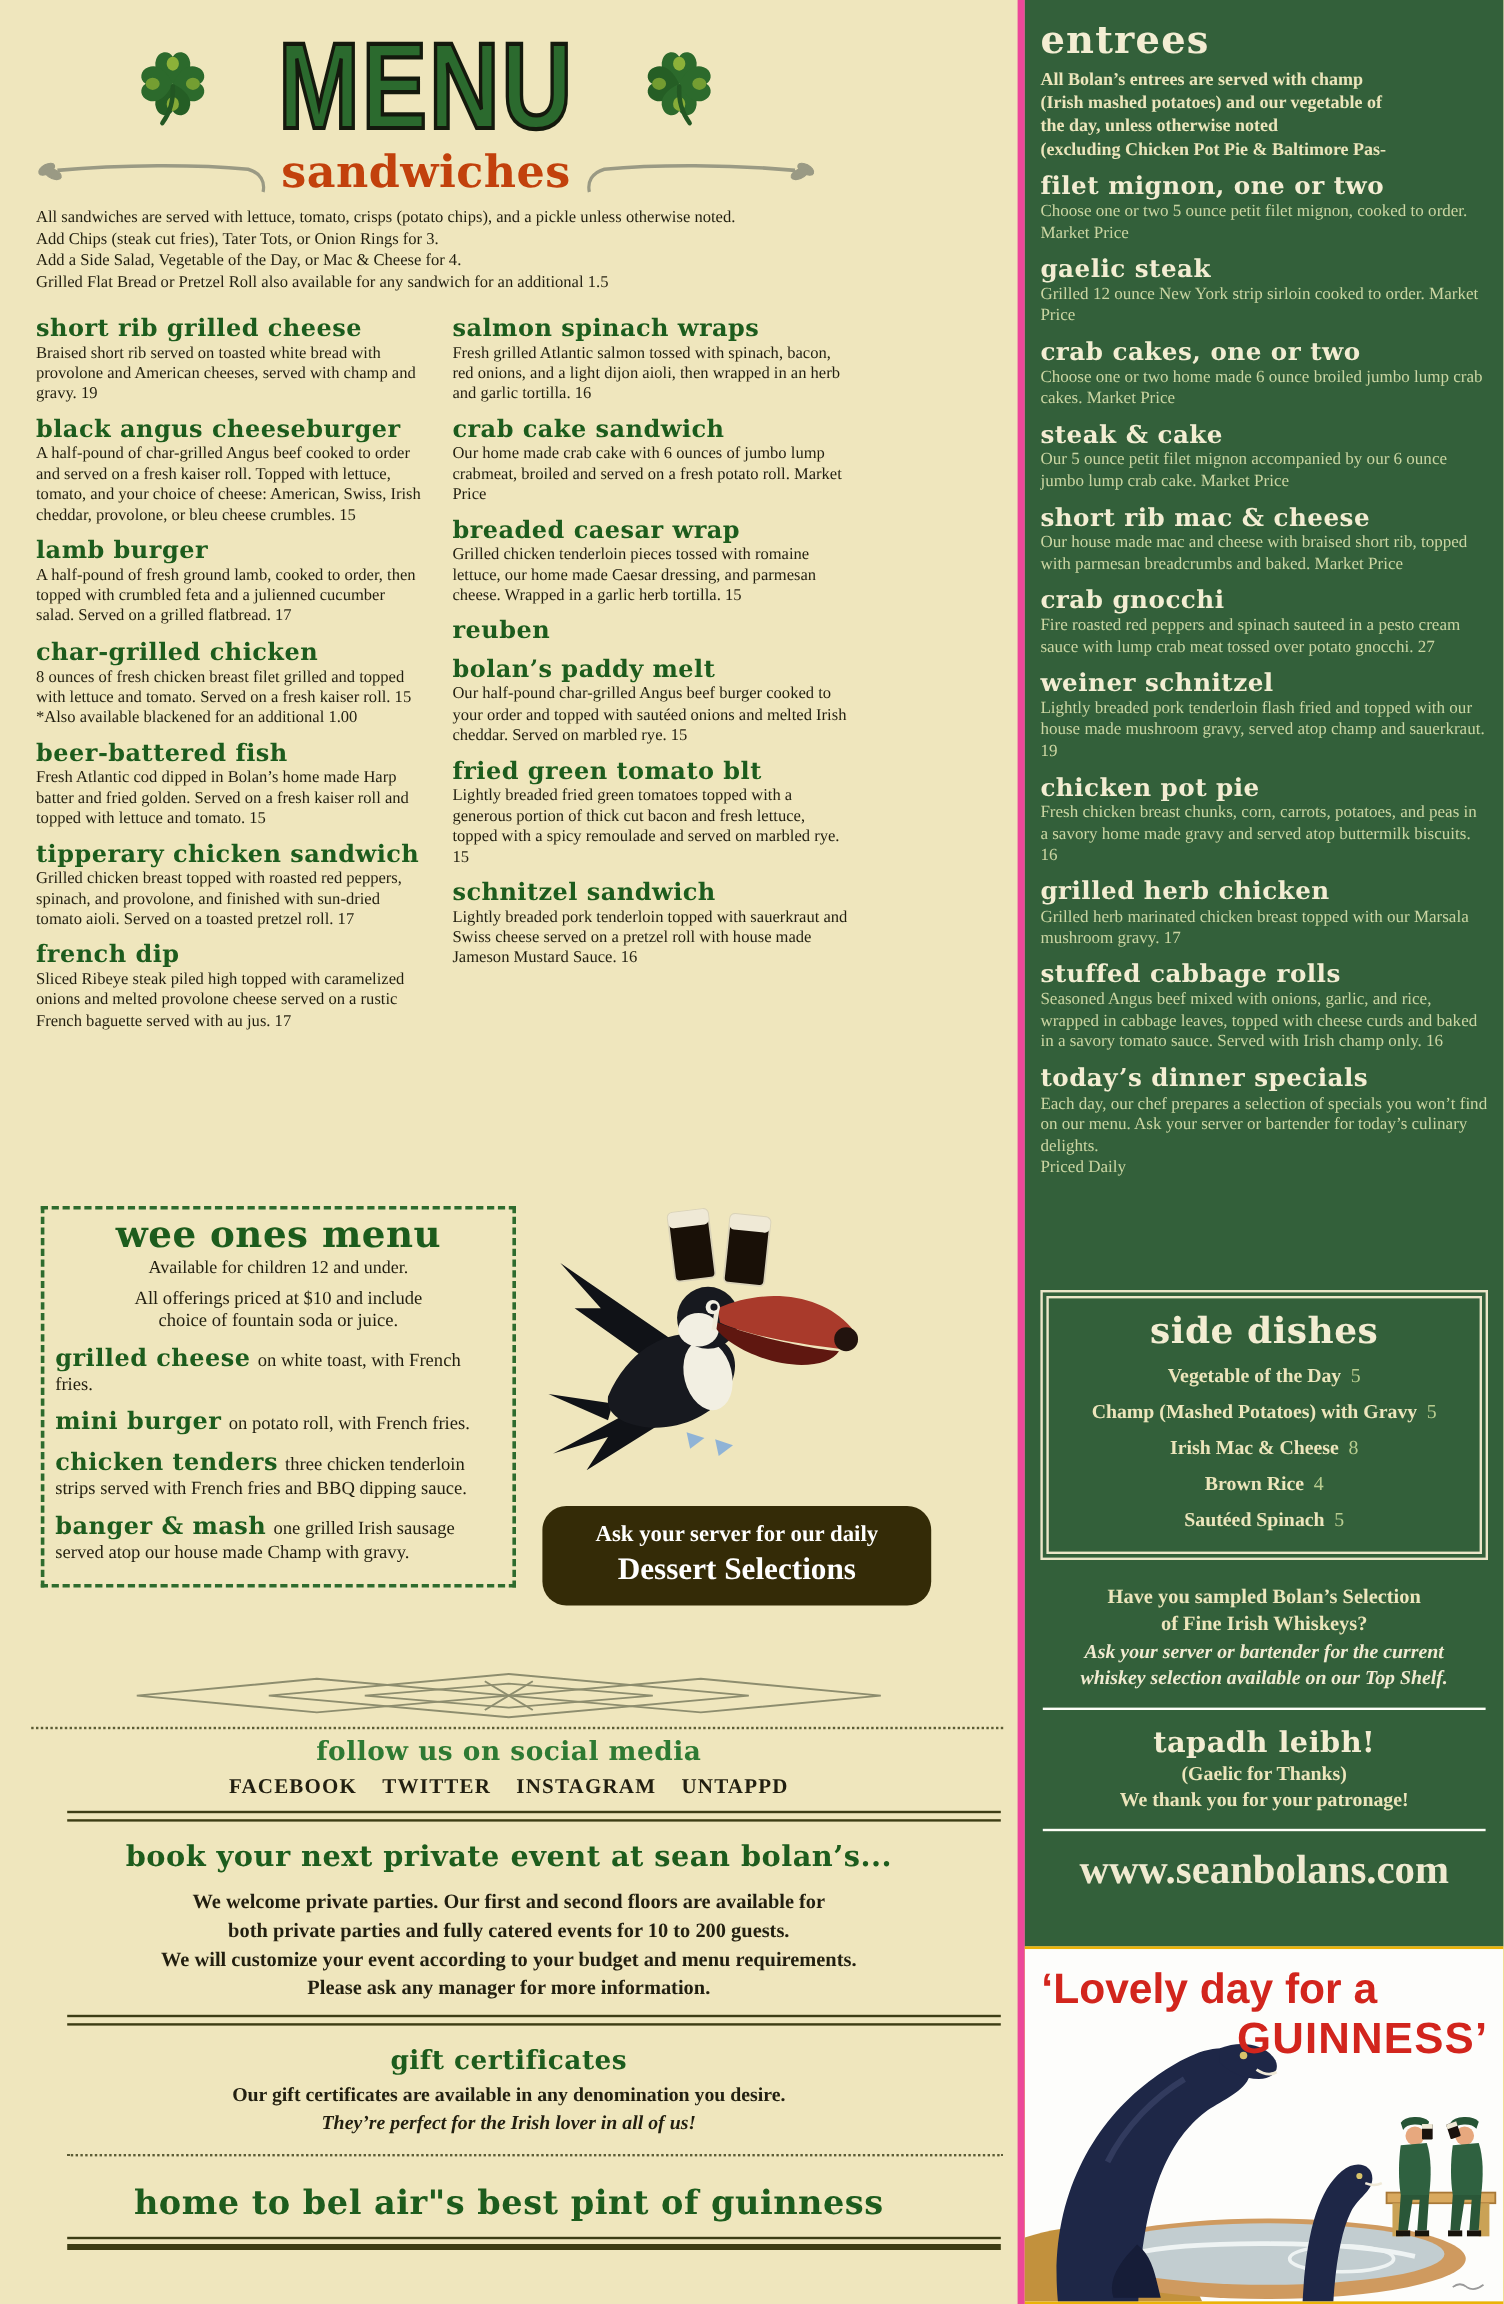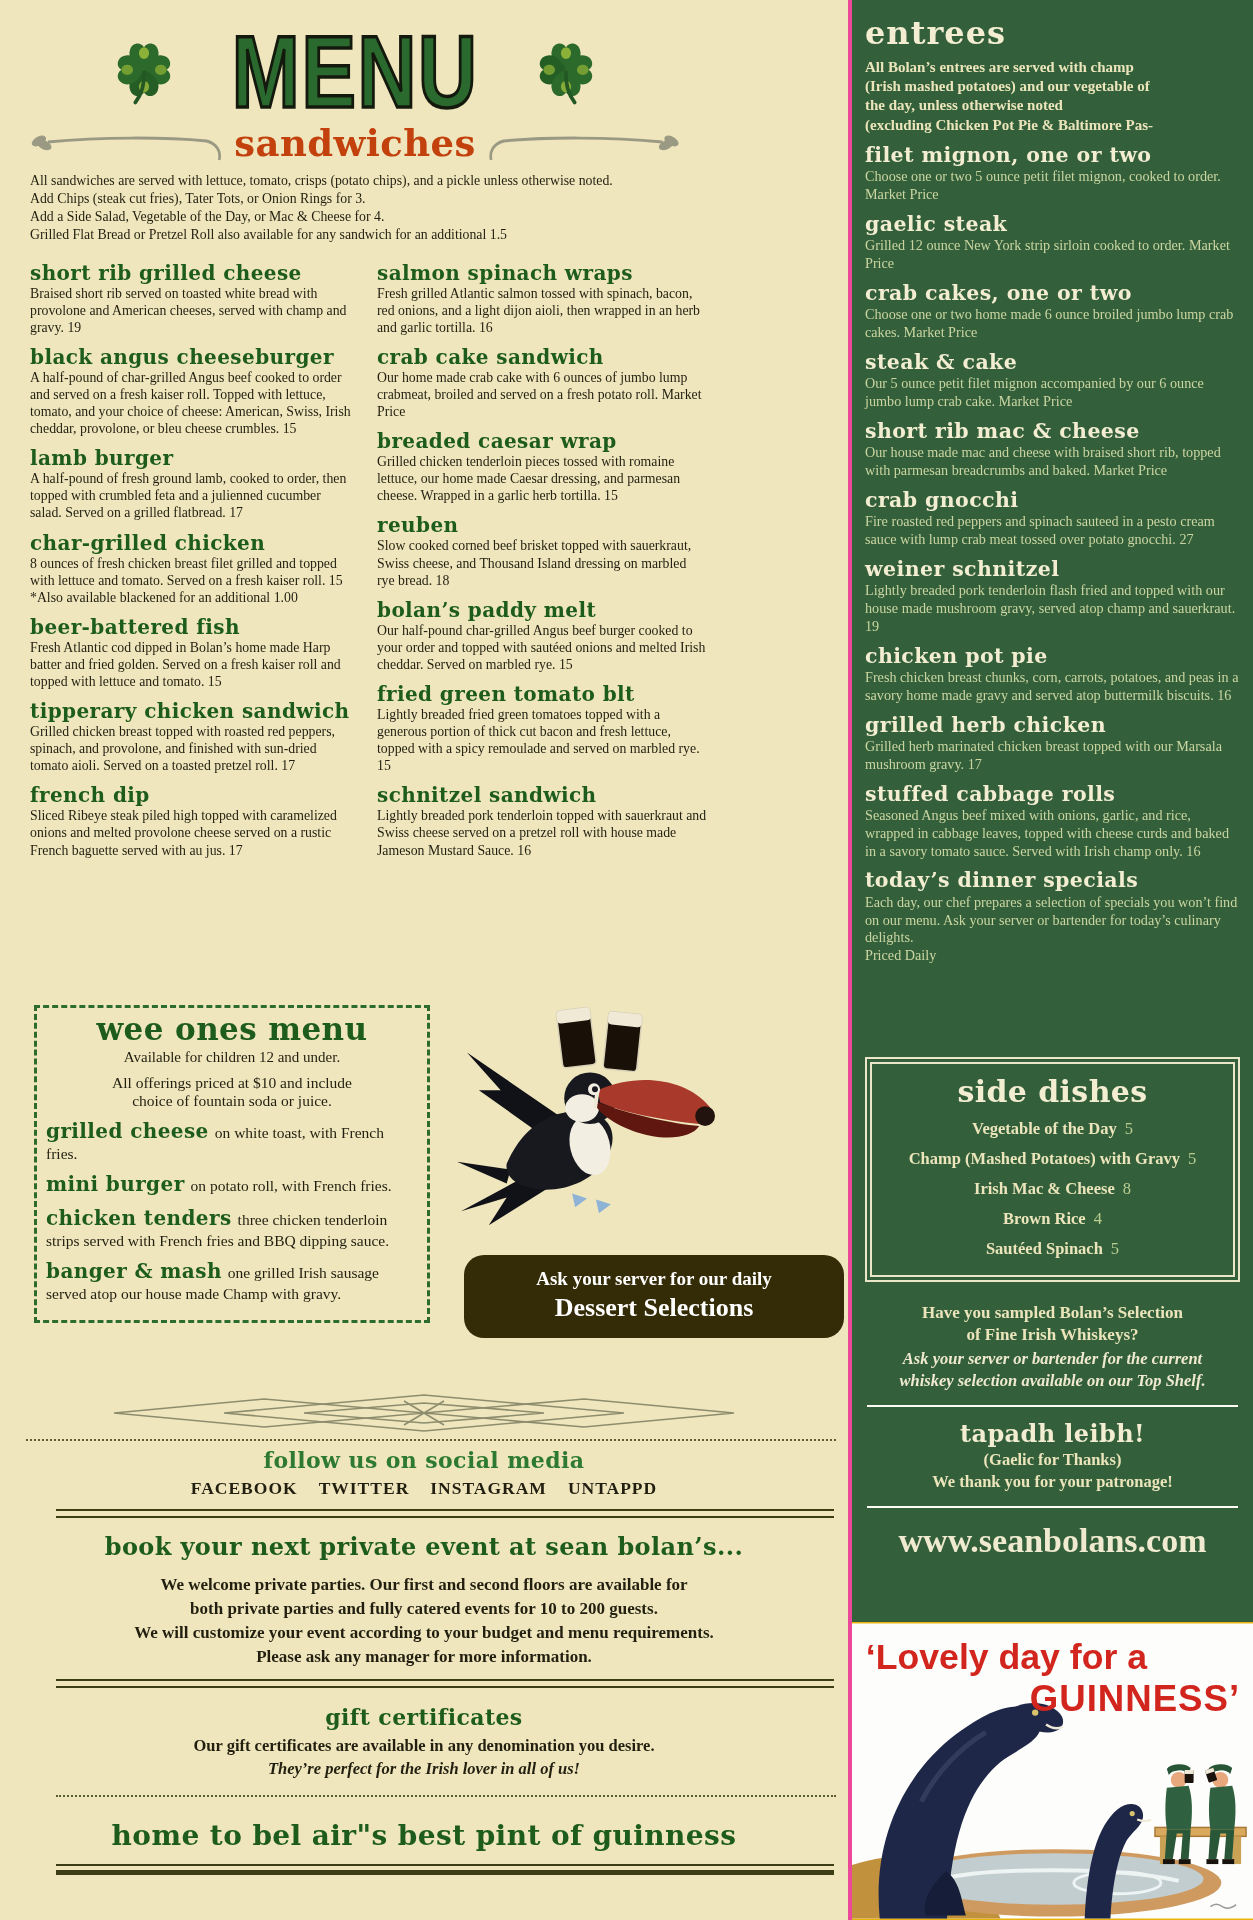--- a/index.html
+++ b/index.html
@@ -21,43 +21,43 @@
   .idesc{font-size:13.8px;line-height:1.24;}
   .pre{white-space:pre-line;}
   .bottom-row{position:relative;height:352px;margin-top:140px;}
   .wee-box{position:absolute;left:34px;top:6px;width:372px;border:3px dashed #2e6b2e;padding:6px 9px 16px;}
   .wee-title{font-size:31px;color:#1d5c1d;text-align:center;line-height:1;}
   .wee-note{text-align:center;font-size:15px;margin-top:4px;}
   .wee-note2{text-align:center;font-size:15.5px;margin-top:8px;}
   .witem{margin-top:9px;font-size:15.5px;line-height:1.25;}
   .wname{font-size:20px;color:#1d5c1d;margin-right:6px;}
   .toucan{position:absolute;left:448px;top:-4px;width:286px;height:256px;}
-  .dessert{position:absolute;left:452px;top:256px;width:380px;background:#342b07;border-radius:20px;
-    color:#fff;text-align:center;padding:13px 8px 15px;box-sizing:border-box;margin-left:12px;}
+  .dessert{position:absolute;left:452px;top:256px;width:324px;background:#342b07;border-radius:20px;
+    color:#fff;text-align:center;padding:13px 8px 15px;box-sizing:border-box;}
   .d1{font-size:19px;font-weight:700;}
   .d2{font-size:26px;font-weight:700;margin-top:3px;}
   .knot{display:block;margin:42px auto 4px;width:640px;height:40px;}
   .dotline{border-top:2px dotted #5c5c36;margin:6px 12px 0 26px;}
   .social{text-align:center;margin-top:6px;}
   .social-h{font-size:22px;color:#2e7a33;}
   .social-row{margin-top:5px;font-weight:700;font-size:17.5px;letter-spacing:1px;display:flex;justify-content:center;gap:21px;}
   .dbl{height:5px;border-top:2px solid #3d3d15;border-bottom:2px solid #3d3d15;margin:10px 14px 0 56px;}
   .private{text-align:center;margin-top:14px;}
   .ph{font-size:24px;color:#1d5c1d;}
   .pbody{margin-top:12px;font-size:17px;font-weight:700;line-height:1.42;}
   .gift{text-align:center;margin-top:16px;}
   .gh{font-size:22px;color:#1d5c1d;}
   .gl1{font-weight:700;font-size:16.5px;margin-top:6px;}
   .gl2{font-weight:700;font-style:italic;font-size:16.5px;margin-top:3px;}
   .dot2{margin-top:16px;margin-left:56px;}
   .gtag{font-size:28px;color:#1d5c1d;text-align:center;margin-top:22px;}
   .thick{position:relative;height:10px;margin:12px 14px 0 56px;border-top:2px solid #3d3d15;}
   .thick::after{content:"";position:absolute;left:0;right:0;top:4px;height:5px;background:#3d3d15;}
   
-  .right{flex:0 0 405px;width:405px;display:flex;flex-direction:column;border-left:4px solid #ec4899;box-sizing:border-box;}
+  .right{flex:0 0 405px;width:405px;display:flex;flex-direction:column;border-left:6px solid #ec4899;box-sizing:border-box;}
   .greenpane{background:#33603a;min-height:1622px;box-sizing:border-box;padding:14px 13px 10px 13px;}
   .en-h{font-size:32px;color:#f3edd2;letter-spacing:1px;}
   .en-intro{margin-top:6px;font-weight:700;font-size:15px;line-height:1.28;color:#ece5bb;}
   .ename{font-size:20.5px;color:#f3edd2;margin-top:10px;line-height:1.05;}
   .edesc{font-size:14.2px;line-height:1.25;color:#cbd5a2;margin-top:2px;}
   .sidebox{border:2px solid #ece6c8;padding:3px;margin-top:92px;}
   .sidebox-in{border:2px solid #ece6c8;padding:10px 6px 16px;text-align:center;}
   .side-h{font-size:30px;color:#f3edd2;}
   .srow{margin-top:10px;font-size:16.5px;font-weight:700;color:#ece5bb;}
   .sprice{font-weight:400;color:#b9cd90;margin-left:8px;}
@@ -202,21 +202,20 @@
             <div class="idesc pre">Our home made crab cake with 6 ounces of jumbo lump crabmeat, broiled and served on a fresh potato roll.  Market Price</div>
           </div>
 
           <div class="sitem">
             <div class="celtic iname">breaded caesar wrap</div>
             <div class="idesc pre">Grilled chicken tenderloin pieces tossed with romaine lettuce, our home made Caesar dressing, and parmesan cheese.  Wrapped in a garlic herb tortilla.  15</div>
           </div>
 
           <div class="sitem">
             <div class="celtic iname">reuben</div>
-            <div class="idesc pre">Slow cooked corned beef brisket topped with sauerkraut, Swiss cheese, and Thousand Island dressing on marbled rye bread.  18</div>
           </div>
 
           <div class="sitem">
             <div class="celtic iname">bolan’s paddy melt</div>
             <div class="idesc pre">Our half-pound char-grilled Angus beef burger cooked to your order and topped with sautéed onions and melted Irish cheddar. Served on marbled rye. 15</div>
           </div>
 
           <div class="sitem">
             <div class="celtic iname">fried green tomato blt</div>
             <div class="idesc pre">Lightly breaded fried green tomatoes topped with a generous portion of thick cut bacon and fresh lettuce, topped with a spicy remoulade and served on marbled rye. 15</div>

